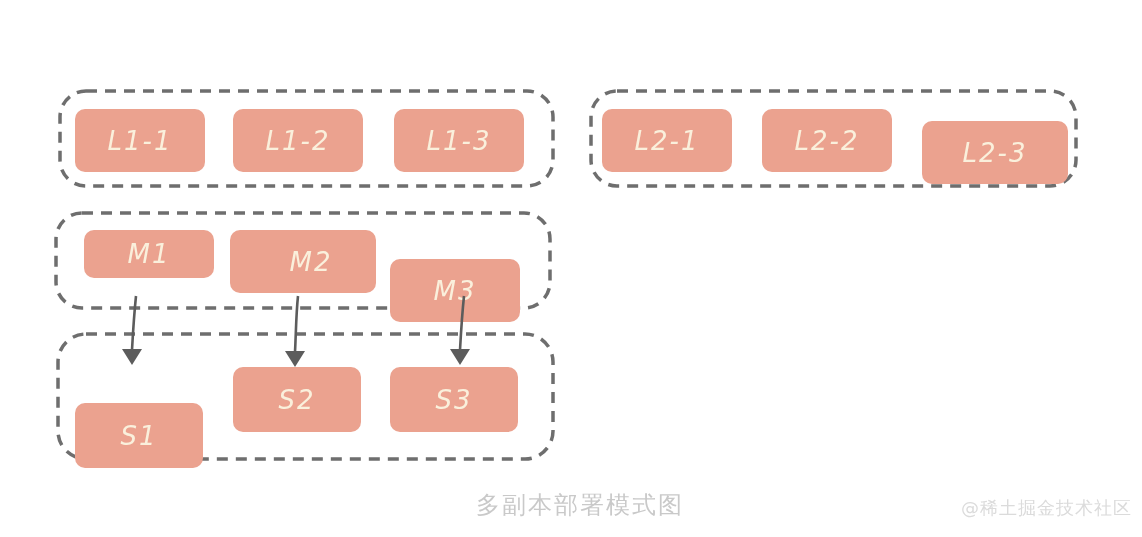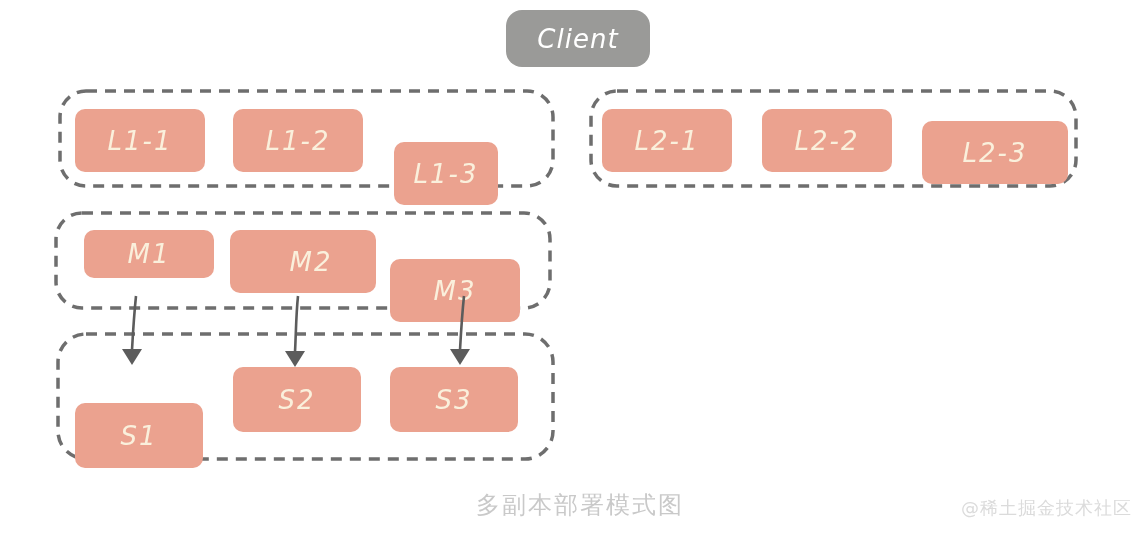--- a/index.html
+++ b/index.html
@@ -58,35 +58,32 @@
     font-size: 18px;
     letter-spacing: 1px;
     color: #dbdbdb;
   }
 </style>
 </head>
 <body>
 
 <div class="canvas">
 
-  <div class="client">
-    <span class="node-label">Client</span>
-  </div>
 
   <div class="group" style="left:58px; top:89px; width:497px; height:99px;">
     <svg class="outline" width="497" height="99" viewBox="0 0 497 99">
       <rect x="2" y="2" width="493" height="95" rx="26" fill="none" stroke="#6e6e6e" stroke-width="3.5" stroke-dasharray="11 8"></rect>
     </svg>
     <div class="node" style="left:17px; top:20px; width:130px; height:63px;">
       <span class="node-label">L1-1</span>
     </div>
     <div class="node" style="left:175px; top:20px; width:130px; height:63px;">
       <span class="node-label">L1-2</span>
     </div>
-    <div class="node" style="left:336px; top:20px; width:104px; height:63px;margin-top:33px;">
+    <div class="node" style="left:336px; top:20px; width:130px; height:63px;">
       <span class="node-label">L1-3</span>
     </div>
   </div>
 
   <div class="group" style="left:589px; top:89px; width:489px; height:99px;">
     <svg class="outline" width="489" height="99" viewBox="0 0 489 99">
       <rect x="2" y="2" width="485" height="95" rx="26" fill="none" stroke="#6e6e6e" stroke-width="3.5" stroke-dasharray="11 8"></rect>
     </svg>
     <div class="node" style="left:13px; top:20px; width:130px; height:63px;">
       <span class="node-label">L2-1</span>

